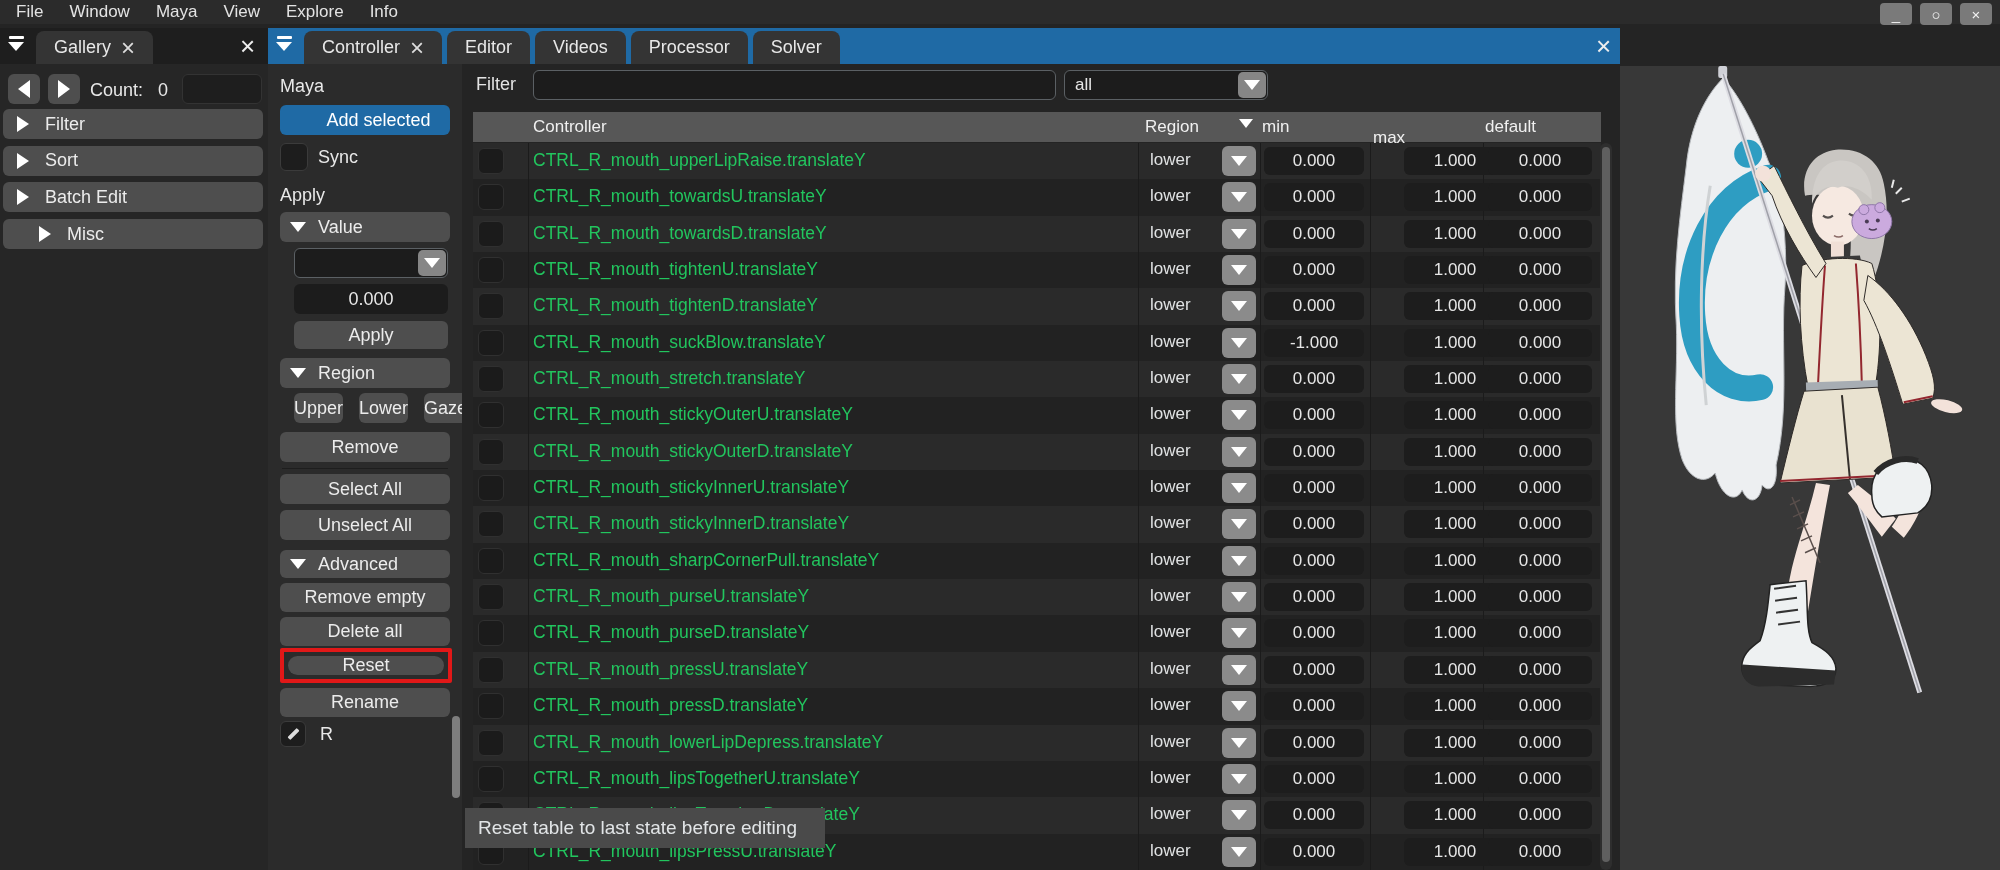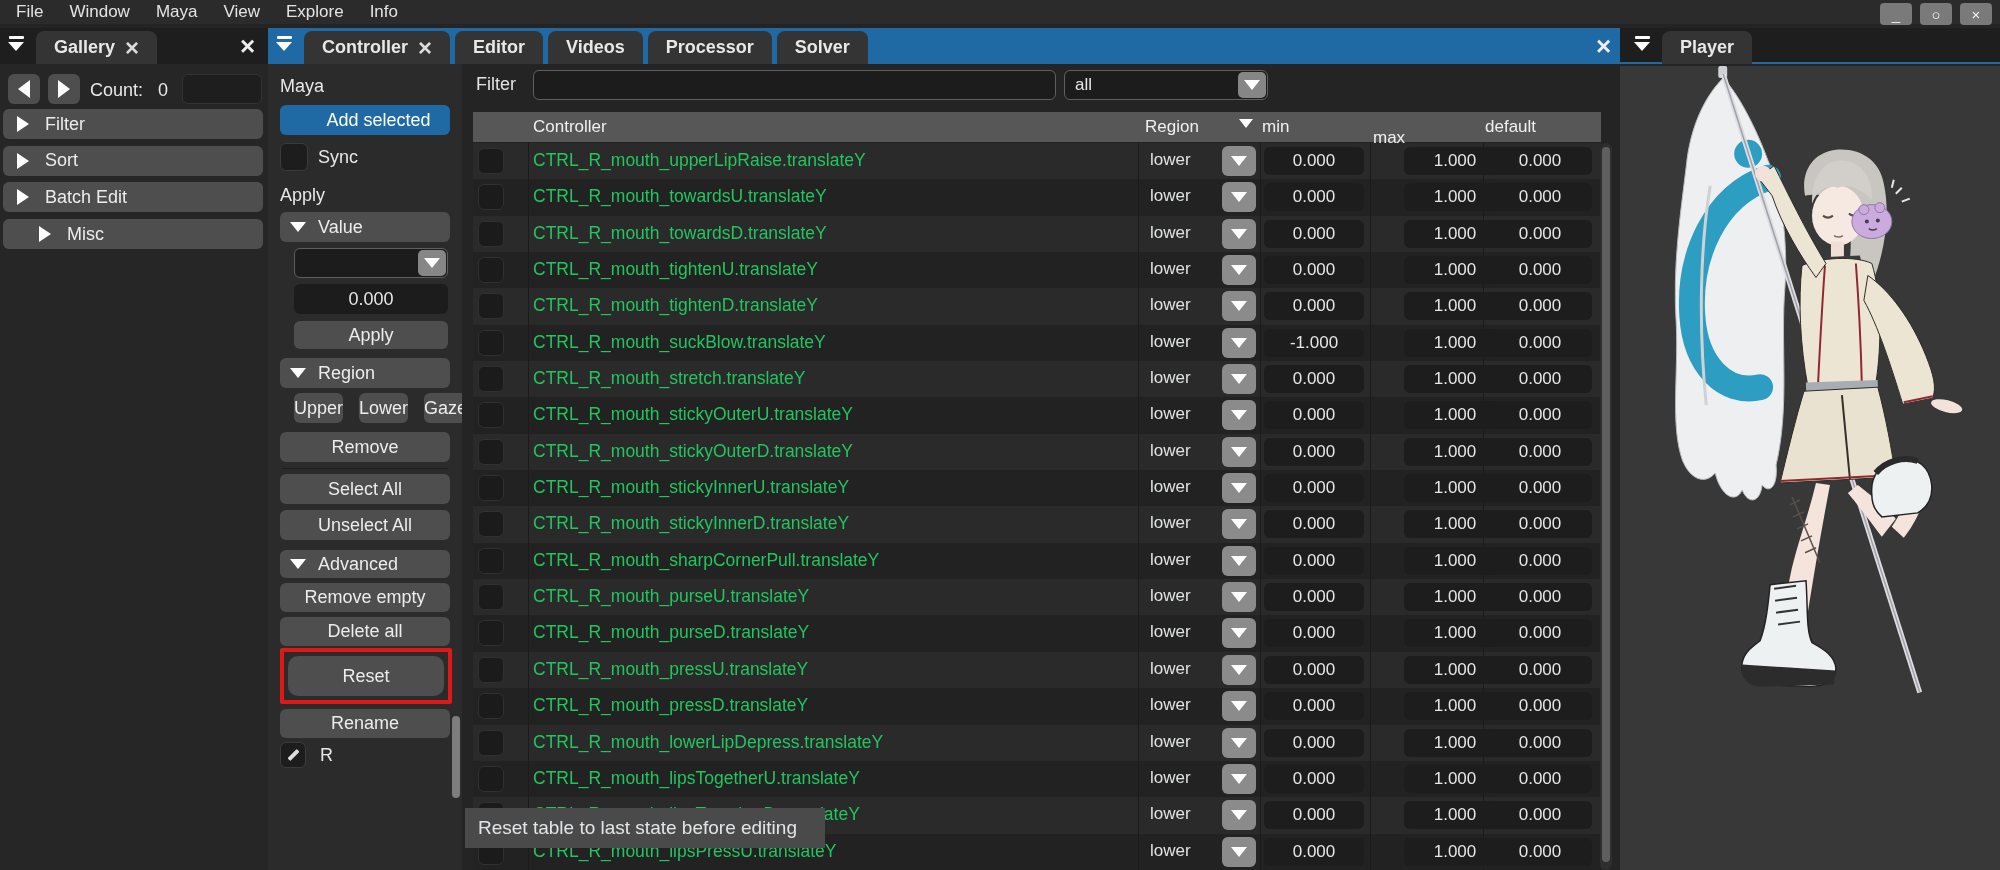--- a/index.html
+++ b/index.html
@@ -12,21 +12,21 @@
   #menubar { position:absolute; left:0; top:0; width:2000px; height:24px; background:#2b2b2b;
              display:flex; align-items:center; }
   #menu-items { display:flex; gap:26px; padding-left:16px; }
   .menu-item { color:#e3e3e3; font-size:17px; cursor:default; }
   #win-title { position:absolute; left:0; right:0; text-align:center; color:#d8d8d8; font-size:18px; pointer-events:none; }
   #win-controls { position:absolute; right:8px; top:3px; display:flex; gap:8px; }
   .win-btn { width:32px; height:22px; background:#7a7a7a; border-radius:4px; color:#f2f2f2;
              display:flex; align-items:center; justify-content:center; font-size:15px; line-height:1; }
 
   
-  #tabrow { position:absolute; left:0; top:28px; width:2000px; height:36px;font-weight:bold; }
+  #tabrow { position:absolute; left:0; top:28px; width:2000px; height:36px; }
   .strip { position:absolute; top:0; height:36px; }
   #strip-left  { left:0; width:268px; background:#1e1e1e; }
   #strip-center{ left:268px; width:1352px; background:#1f6aa5; }
   #strip-right { left:1620px; width:380px; background:#1e1e1e; border-bottom:2px solid #1f6aa5; }
   .panel-caret { position:absolute; top:8px; display:flex; flex-direction:column; align-items:center; gap:3px; }
   .panel-caret .bar { width:15px; height:3px; background:#fff; border-radius:1px; }
   .panel-caret .tri { width:0; height:0; border-left:8px solid transparent; border-right:8px solid transparent; border-top:9px solid #fff; }
   .tab { position:absolute; top:3px; height:33px; background:#343434; border-radius:8px 8px 0 0;
          display:flex; align-items:center; gap:10px; padding:0 18px; color:#e8e8e8; font-size:18px; }
   .tab-close { font-size:24px; line-height:1; color:#dcdcdc; }
@@ -169,29 +169,20 @@
           <div class="tab">
             <span>Processor</span>
           </div>
           <div class="tab">
             <span>Solver</span>
           </div>
         </div>
       <span class="strip-close" style="left:1328px">×</span>
     </div>
 
-    <div id="strip-right" class="strip">
-      <div class="panel-caret" style="left:14px">
-        <span class="bar"></span>
-          <span class="tri"></span>
-      </div>
-      <div class="tab" style="left:42px">
-        <span>Player</span>
-      </div>
-    </div>
   </div>
 
   <div id="left-panel">
     <div class="nav-btn" style="left:8px">
         <span class="tri-left"></span>
       </div>
     <div class="nav-btn" style="left:48px">
         <span class="tri-right"></span>
       </div>
     <span id="count-label">Count:</span>
@@ -252,21 +243,21 @@
     <div class="t-btn" style="margin-top:5px">Select All</div>
     <div class="t-btn" style="margin-top:6px">Unselect All</div>
     <div class="hdr-btn" style="margin-top:10px;height:28px">
       <span class="tri"></span>
       <span>Advanced</span>
     </div>
     <div style="display:flex;flex-direction:column">
         <div class="t-btn" style="margin-top: 5px; height: 29px;">Remove empty</div>
         <div class="t-btn" style="margin-top: 5px; height: 29px;">Delete all</div>
         <div id="highlight-box">
-          <div class="t-btn" style="margin-top: 0px; height: 40px; border-radius: 10px;">Reset</div>
+          <div class="t-btn" style="margin-top: 0px; height: 19px; border-radius: 10px;">Reset</div>
         </div>
         <div class="t-btn" style="margin-top: 5px; height: 29px;">Rename</div>
       </div>
     <div class="partial-row">
       <span class="checkbox small">
           <span class="pencil"></span>
         </span>
       <span class="t-label">R</span>
     </div>
   </div>

